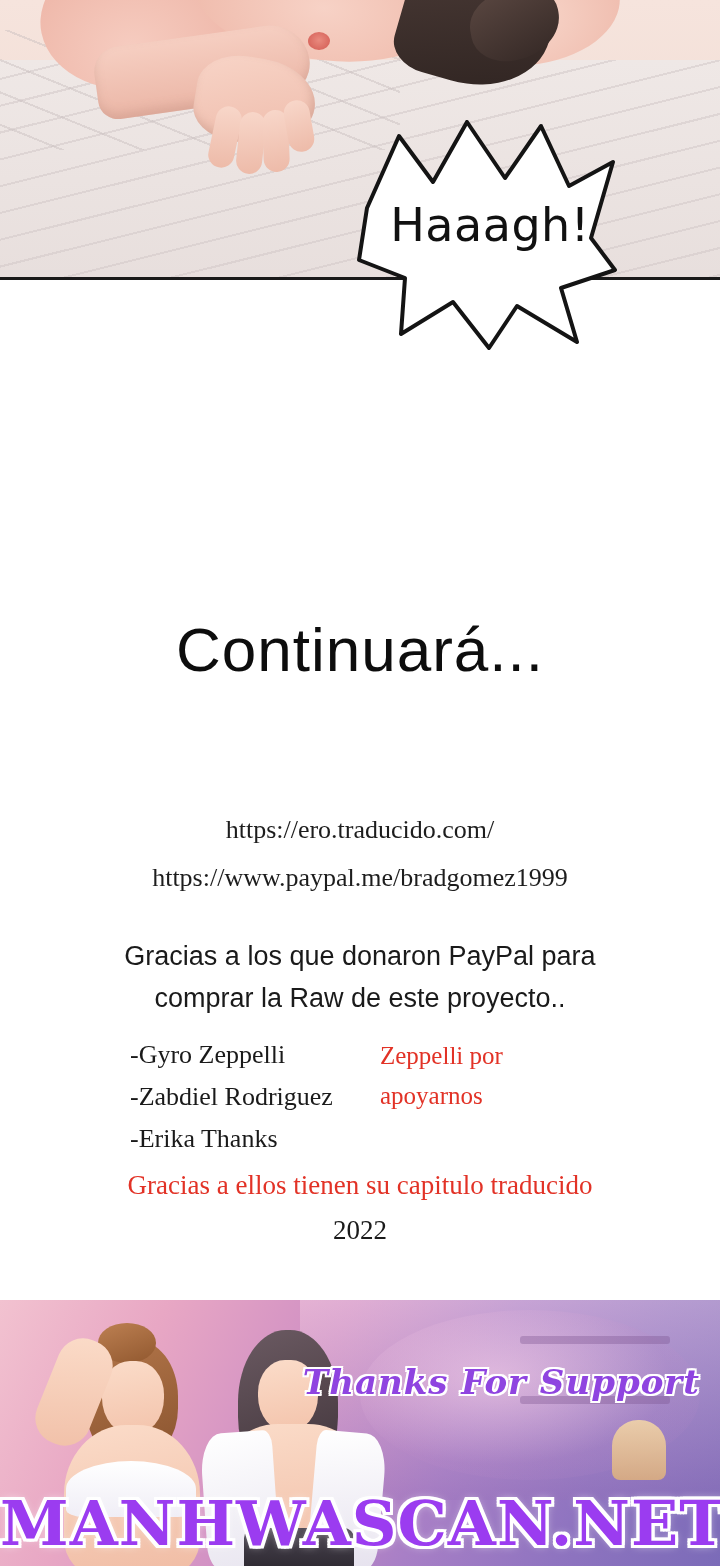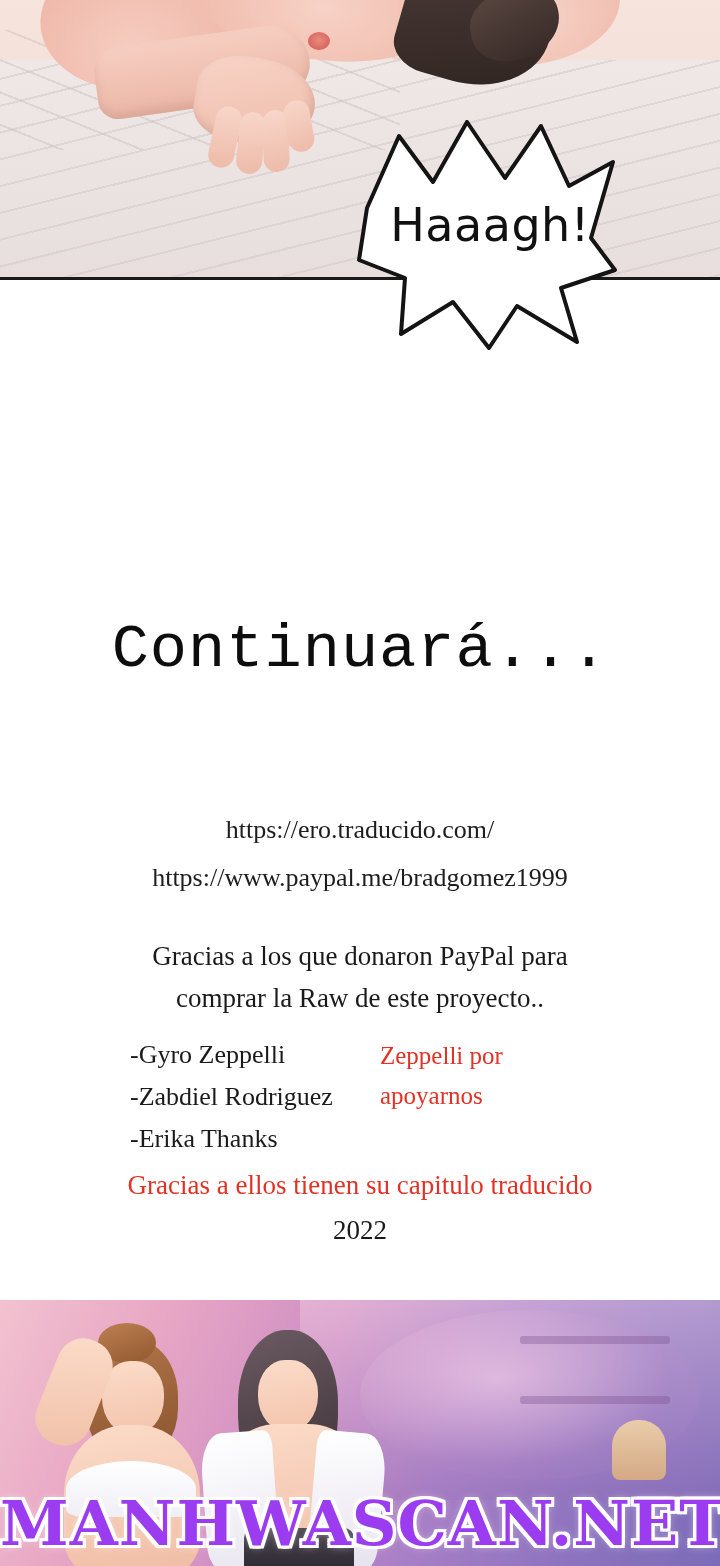--- a/index.html
+++ b/index.html
@@ -156,21 +156,21 @@
     letter-spacing: 0.5px;
   }
 
   
   .continua {
     position: absolute;
     left: 0;
     top: 614px;
     width: 720px;
     text-align: center;
-    font-family: Liberation Mono, monospace;
+    font-family: Liberation Sans, sans-serif;
     font-size: 62px;
     color: #0d0d0d;
     letter-spacing: 1px;
   }
 
   
   .credits {
     position: absolute;
     left: 0;
     top: 806px;
@@ -179,21 +179,21 @@
     color: #1a1a1a;
   }
   .link-line {
     font-family: "Liberation Serif", serif;
     font-size: 26px;
     line-height: 1.85;
     color: #1d1d1d;
   }
   .thanks-block {
     margin-top: 34px;
-    font-family: Liberation Serif, serif;
+    font-family: Liberation Sans, sans-serif;
     font-size: 27px;
     line-height: 1.55;
     color: #1a1a1a;
   }
   .donors-row {
     position: relative;
     margin-top: 14px;
     width: 720px;
     height: 130px;
   }
@@ -479,16 +479,17 @@
 
     <div class="girl girl2">
       <div class="g-hair g2-hair"></div>
       <div class="g2-face"></div>
       <div class="g2-body"></div>
       <div class="g2-shirt"></div>
       <div class="g2-shirt2"></div>
       <div class="g2-skirt"></div>
     </div>
 
+    <div class="thanks-support">Thanks For Support</div>
     <div class="site-name">MANHWASCAN.NET</div>
   </div>
 
 </div>
 
 </body></html>

